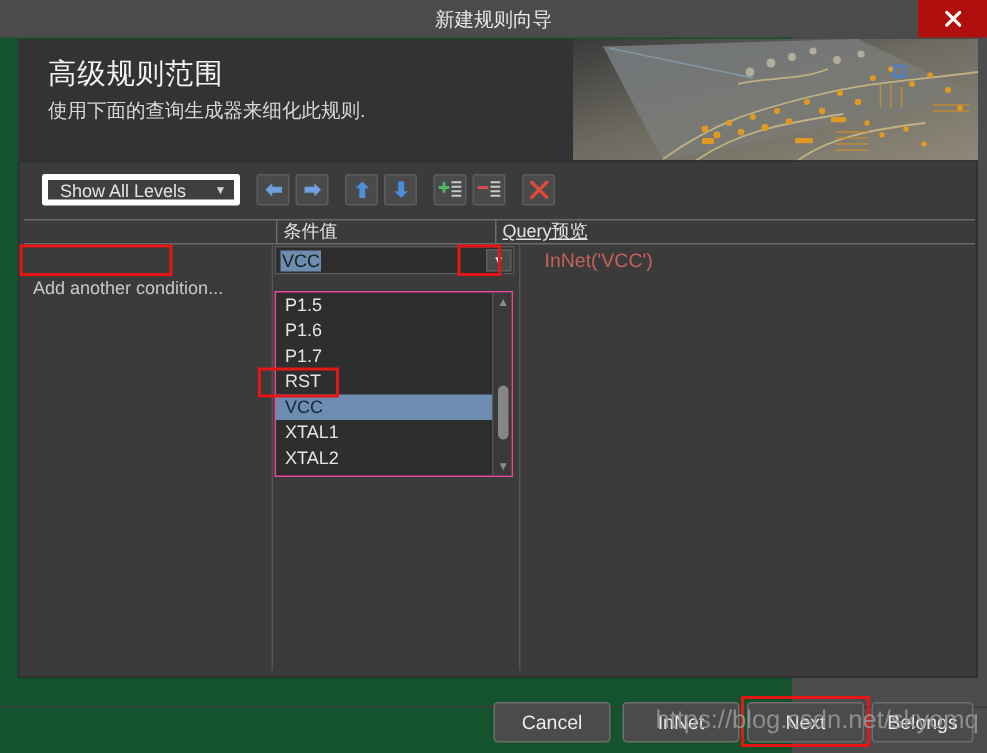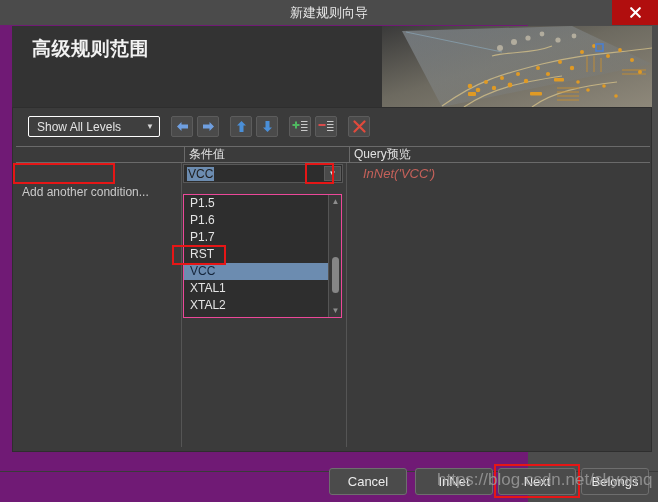--- a/index.html
+++ b/index.html
@@ -3,21 +3,21 @@
 <meta charset="utf-8">
 <style>
   * { box-sizing: border-box; margin: 0; padding: 0; }
   html, body {
     width: 658px; height: 502px;
     font-family: "Liberation Sans", "DejaVu Sans", sans-serif;
     background: #4c4c4c;
     overflow: hidden;
     -webkit-font-smoothing: antialiased;
   }
-  .app { position: relative; width: 528px; height: 502px; background: #701a75; }
+  .app { position: relative; width: 528px; height: 502px; background: #14532d; }
 
   
   .titlebar {
     position: absolute; left: 0; top: 0; width: 658px; height: 25px;
     background: #4b4b4b;
   }
   .titlebar-text {
     position: absolute; left: 0; top: 0; width: 658px; height: 25px;
     line-height: 25px; text-align: center;
     color: #e8e8e8; font-size: 13px;
@@ -34,39 +34,39 @@
   .banner {
     position: absolute; left: 12px; top: 26px; width: 640px; height: 81px;
     background: #333333; overflow: hidden;
   }
   .banner-art {
     position: absolute; right: 0; top: 0; width: 270px; height: 81px;
     overflow: hidden;
   }
   .banner-title {
     position: absolute; left: 20px; top: 10px;
-    color: #f2f2f2; font-size: 19px; font-weight: bold;
+    color: #f2f2f2; font-size: 19px; font-weight: normal;
     letter-spacing: .5px;
   }
   .banner-sub {
     position: absolute; left: 20px; top: 39px;
     color: #d8d8d8; font-size: 13px;
   }
 
   
   .content {
     position: absolute; left: 12px; top: 107px; width: 640px; height: 345px;
     background: #3b3b3b; border: 1px solid #2e2e2e;
   }
 
   
   .toolbar { position: absolute; left: 0; top: 0; width: 640px; height: 36px; }
   .combo {
     position: absolute; left: 15px; top: 8px; width: 132px; height: 21px;
-    background: #3f3f3f; border: 1px solid #ffffff; border-radius: 2px;
+    background: #3f3f3f; border: 4px solid #ffffff; border-radius: 2px;
     color: #e4e4e4; font-size: 12px;
     display: flex; align-items: center; cursor: pointer;
   }
   .combo-label { padding-left: 8px; flex: 1; }
   .combo-arrow { width: 18px; text-align: center; color: #d6d6d6; font-size: 8px; }
 
   .tbtn {
     position: absolute; top: 8px; width: 22px; height: 21px;
     background: #4a4a4a; border: 1px solid #5c5c5c; border-radius: 2px;
     display: flex; align-items: center; justify-content: center;
@@ -78,21 +78,21 @@
     position: absolute; left: 3px; top: 38px; width: 634px; height: 17px;
     background: #3b3b3b; border-top: 1px solid #6a6a6a; border-bottom: 1px solid #6a6a6a;
   }
   .th {
     position: absolute; top: 0; height: 15px; line-height: 15px;
     color: #e2e2e2; font-size: 12px; padding-left: 4px;
     border-left: 1px solid #6a6a6a;
   }
   .th.c1 { left: 0;   width: 168px; border-left: none; }
   .th.c2 { left: 168px; width: 165px; }
-  .th.c3 { left: 333px; width: 301px; }
+  .th.c3 { left: 314px; width: 301px; text-decoration: underline; }
 
   
   .row-cond {
     position: absolute; left: 4px; top: 56px; width: 164px; height: 18px;
     background: #7193b6; color: #1d1d1d; font-size: 12px;
     line-height: 18px; padding-left: 5px; cursor: pointer;
   }
   .row-cond2 {
     position: absolute; left: 4px; top: 75px; width: 164px; height: 18px;
     background: #3b3b3b; color: #c9c9c9; font-size: 12px;
@@ -137,21 +137,21 @@
   .dd-sb-thumb {
     position: absolute; left: 3px; top: 62px; width: 7px; height: 36px;
     background: #868686; border-radius: 4px; cursor: pointer;
   }
 
   
   .qp {
     position: absolute; left: 336px; top: 56px; width: 298px; height: 384px;
     color: #c4615a; font-size: 13px;
   }
-  .qp-text { position: absolute; left: 14px; top: 2px; font-style: italic; }
+  .qp-text { position: absolute; left: 14px; top: 2px; }
 
   
   .vline { position: absolute; top: 55px; width: 1px; height: 284px; background: #555; }
 
   
   .footer-sep {
     position: absolute; left: 0; top: 471px; width: 658px; height: 1px;
     background: #3a3a3a;
   }
   .btn {
@@ -258,20 +258,21 @@
           <circle cx="176" cy="14" r="2.6"></circle>
             <circle cx="192" cy="10" r="2.4"></circle>
         </g>
         <rect x="214" y="18" width="7" height="7" fill="none" stroke="#4a7fd0" stroke-width="1.6"></rect>
         <g stroke="#8fb2c9" stroke-width="1" opacity=".55" fill="none">
           <path d="M24 6 L120 26"></path>
         </g>
       </svg>
     </div>
     <div class="banner-title">高级规则范围</div>
+    <div class="banner-sub">使用下面的查询生成器来细化此规则.</div>
   </div>
 
   <div class="content">
 
     <div class="toolbar">
 
       <div class="combo">
         <span class="combo-label">Show All Levels</span>
         <span class="combo-arrow">▼</span>
       </div>

